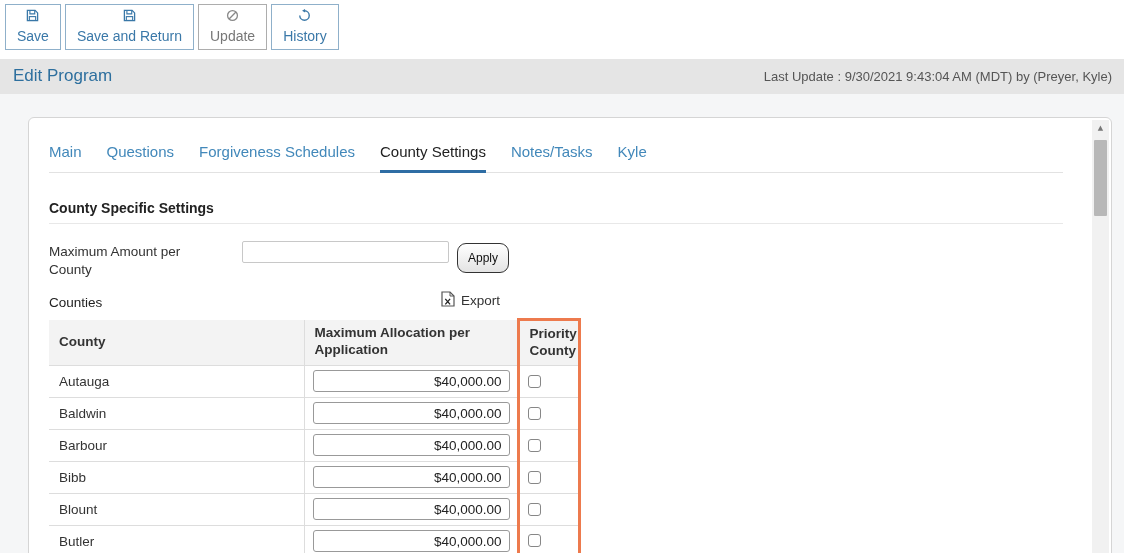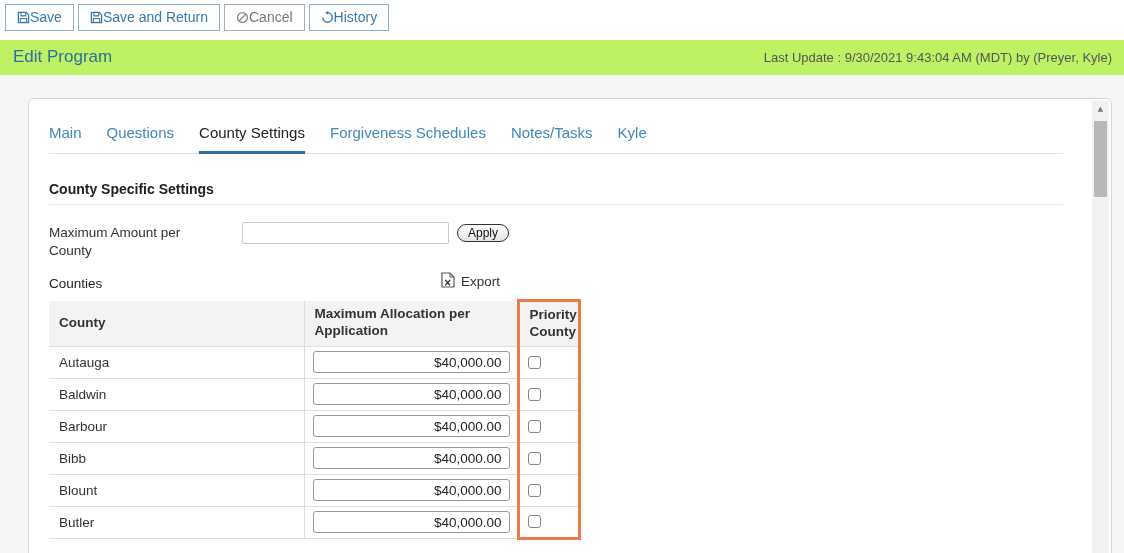--- a/index.html
+++ b/index.html
@@ -14,36 +14,38 @@
   
   .toolbar {
     background: #fff;
     padding: 4px 0 9px 5px;
     display: flex;
     align-items: center;
   }
   .tb-btn {
     display: inline-flex;
     align-items: center;
+    gap: 6px;
     background: #fff;
     border: 1px solid #8fb0ca;
     color: #3a78a8;
     font-family: "Liberation Sans", sans-serif;
     font-size: 14px;
     padding: 4px 11px;
     margin-right: 4px;
     cursor: pointer;
     line-height: 1.2;
+    flex-direction: column;
   }
   .tb-btn.gray { border-color: #adadad; color: #777; }
   .tb-btn svg { display: block; }
 
   
   .page-header {
-    background: #bef264;
+    background: #e5e5e5;
     height: 35px;
     display: flex;
     align-items: center;
     justify-content: space-between;
     padding: 0 12px 0 13px;
   }
   .page-title { color: #2d6f9e; font-size: 17px; }
   .last-update { color: #555; font-size: 13px; }
 
   
@@ -137,21 +139,21 @@
     width: 207px;
     height: 22px;
     border: 1px solid #c8c8c8;
     border-radius: 2px;
     margin-left: 28px;
     font-size: 13px;
     padding: 0 6px;
   }
   .apply-btn {
     margin-left: 8px;
-    height: 18px;
+    height: 30px;
     margin-top: 2px;
     padding: 0 10px;
     font-family: "Liberation Sans", sans-serif;
     font-size: 12px;
     color: #111;
     border: 1.5px solid #333;
     border-radius: 9px;
     background: linear-gradient(#ffffff, #e3e3e3);
     cursor: pointer;
   }
@@ -270,21 +272,21 @@
     </span>
     <span>Save and Return</span>
   </button>
   <button class="tb-btn gray">
     <span>
       <svg width="13" height="13" viewBox="0 0 14 14">
           <circle cx="7" cy="7" r="5.3" fill="none" stroke="#888" stroke-width="1.4"></circle>
           <path d="M3.3 10.7 L10.7 3.3" stroke="#888" stroke-width="1.4"></path>
         </svg>
     </span>
-    <span>Cancel</span>
+    <span>Update</span>
   </button>
   <button class="tb-btn">
     <span>
       <svg width="13" height="13" viewBox="0 0 14 14">
           <path d="M7 1.9 a5.1 5.1 0 1 1 -5.1 5.1" fill="none" stroke="#3a78a8" stroke-width="1.5"></path>
           <polygon points="7.6,-0.1 4.4,1.9 7.6,3.9" fill="#3a78a8"></polygon>
         </svg>
     </span>
     <span>History</span>
   </button>
@@ -296,22 +298,22 @@
 </div>
 
 <div class="content">
   <div class="panel">
 
     <div class="panel-inner">
 
       <div class="tabs">
         <span class="tab">Main</span>
         <span class="tab">Questions</span>
+        <span class="tab">Forgiveness Schedules</span>
         <span class="tab active">County Settings</span>
-        <span class="tab">Forgiveness Schedules</span>
         <span class="tab">Notes/Tasks</span>
         <span class="tab">Kyle</span>
       </div>
 
       <div class="section-title">County Specific Settings</div>
       <hr class="section-rule">
 
       <div class="form-row">
         <div class="form-label">Maximum Amount per County</div>
         <input class="max-amount-input" type="text" value="" style="">

